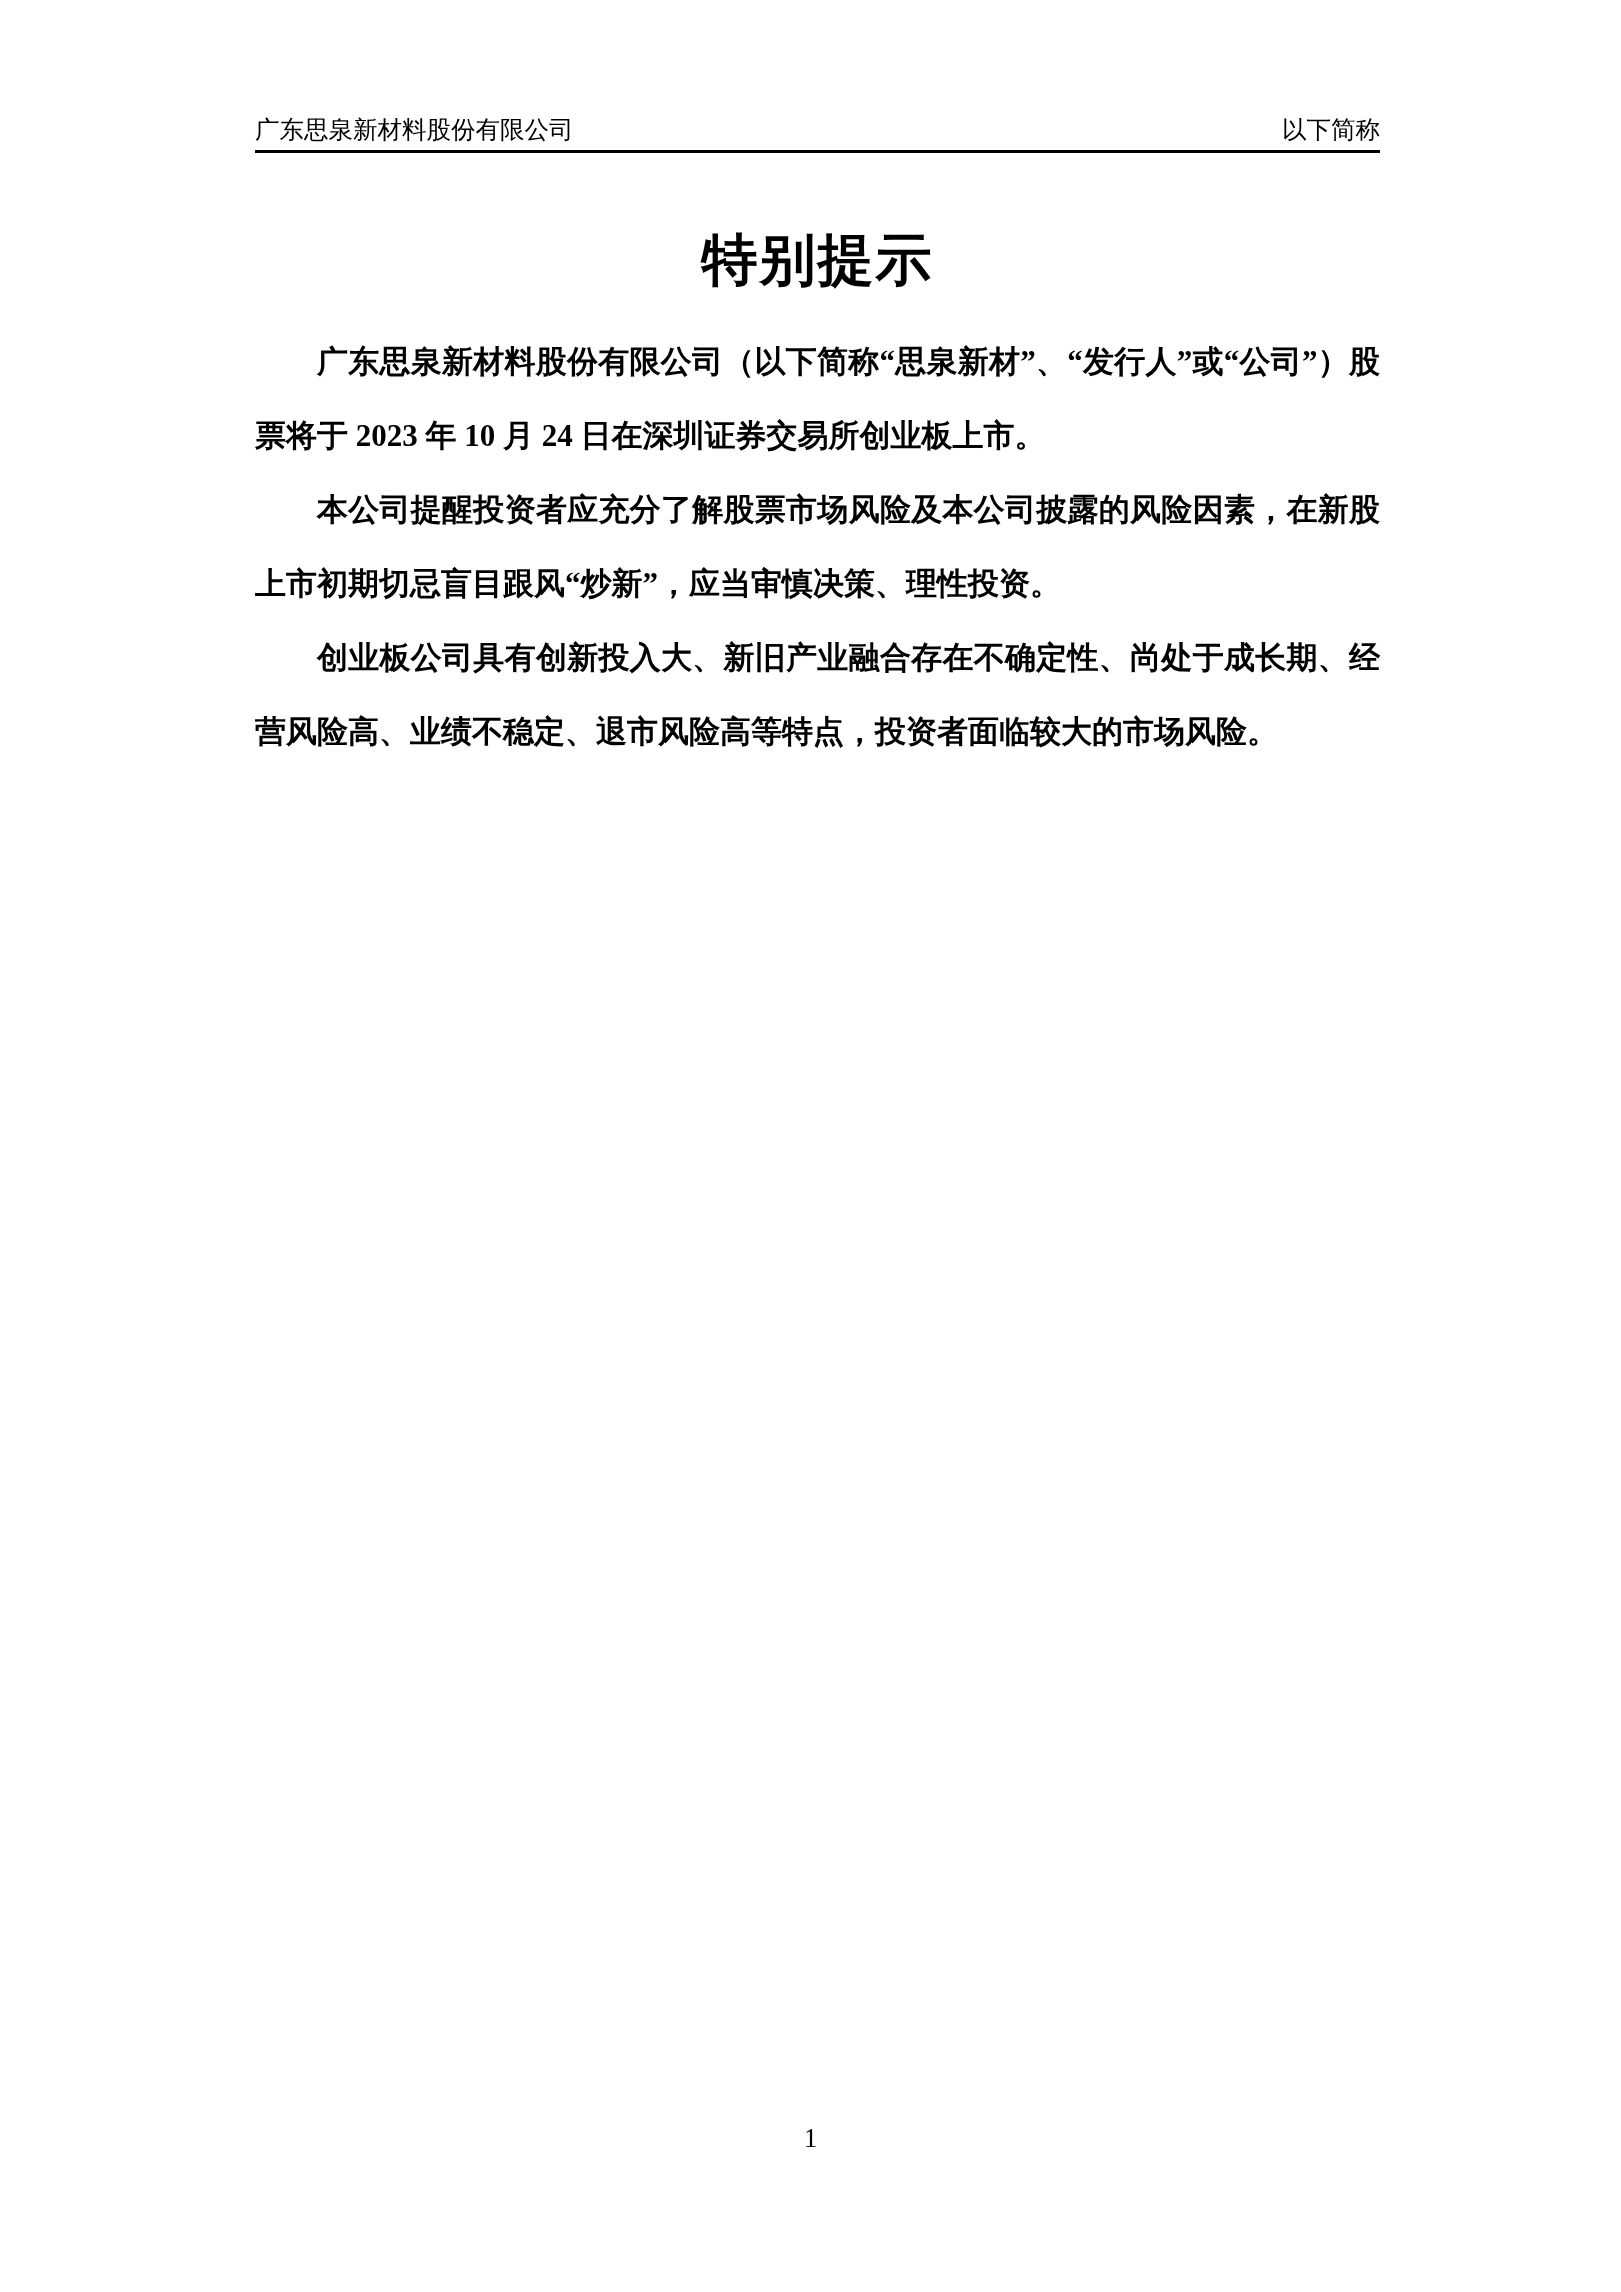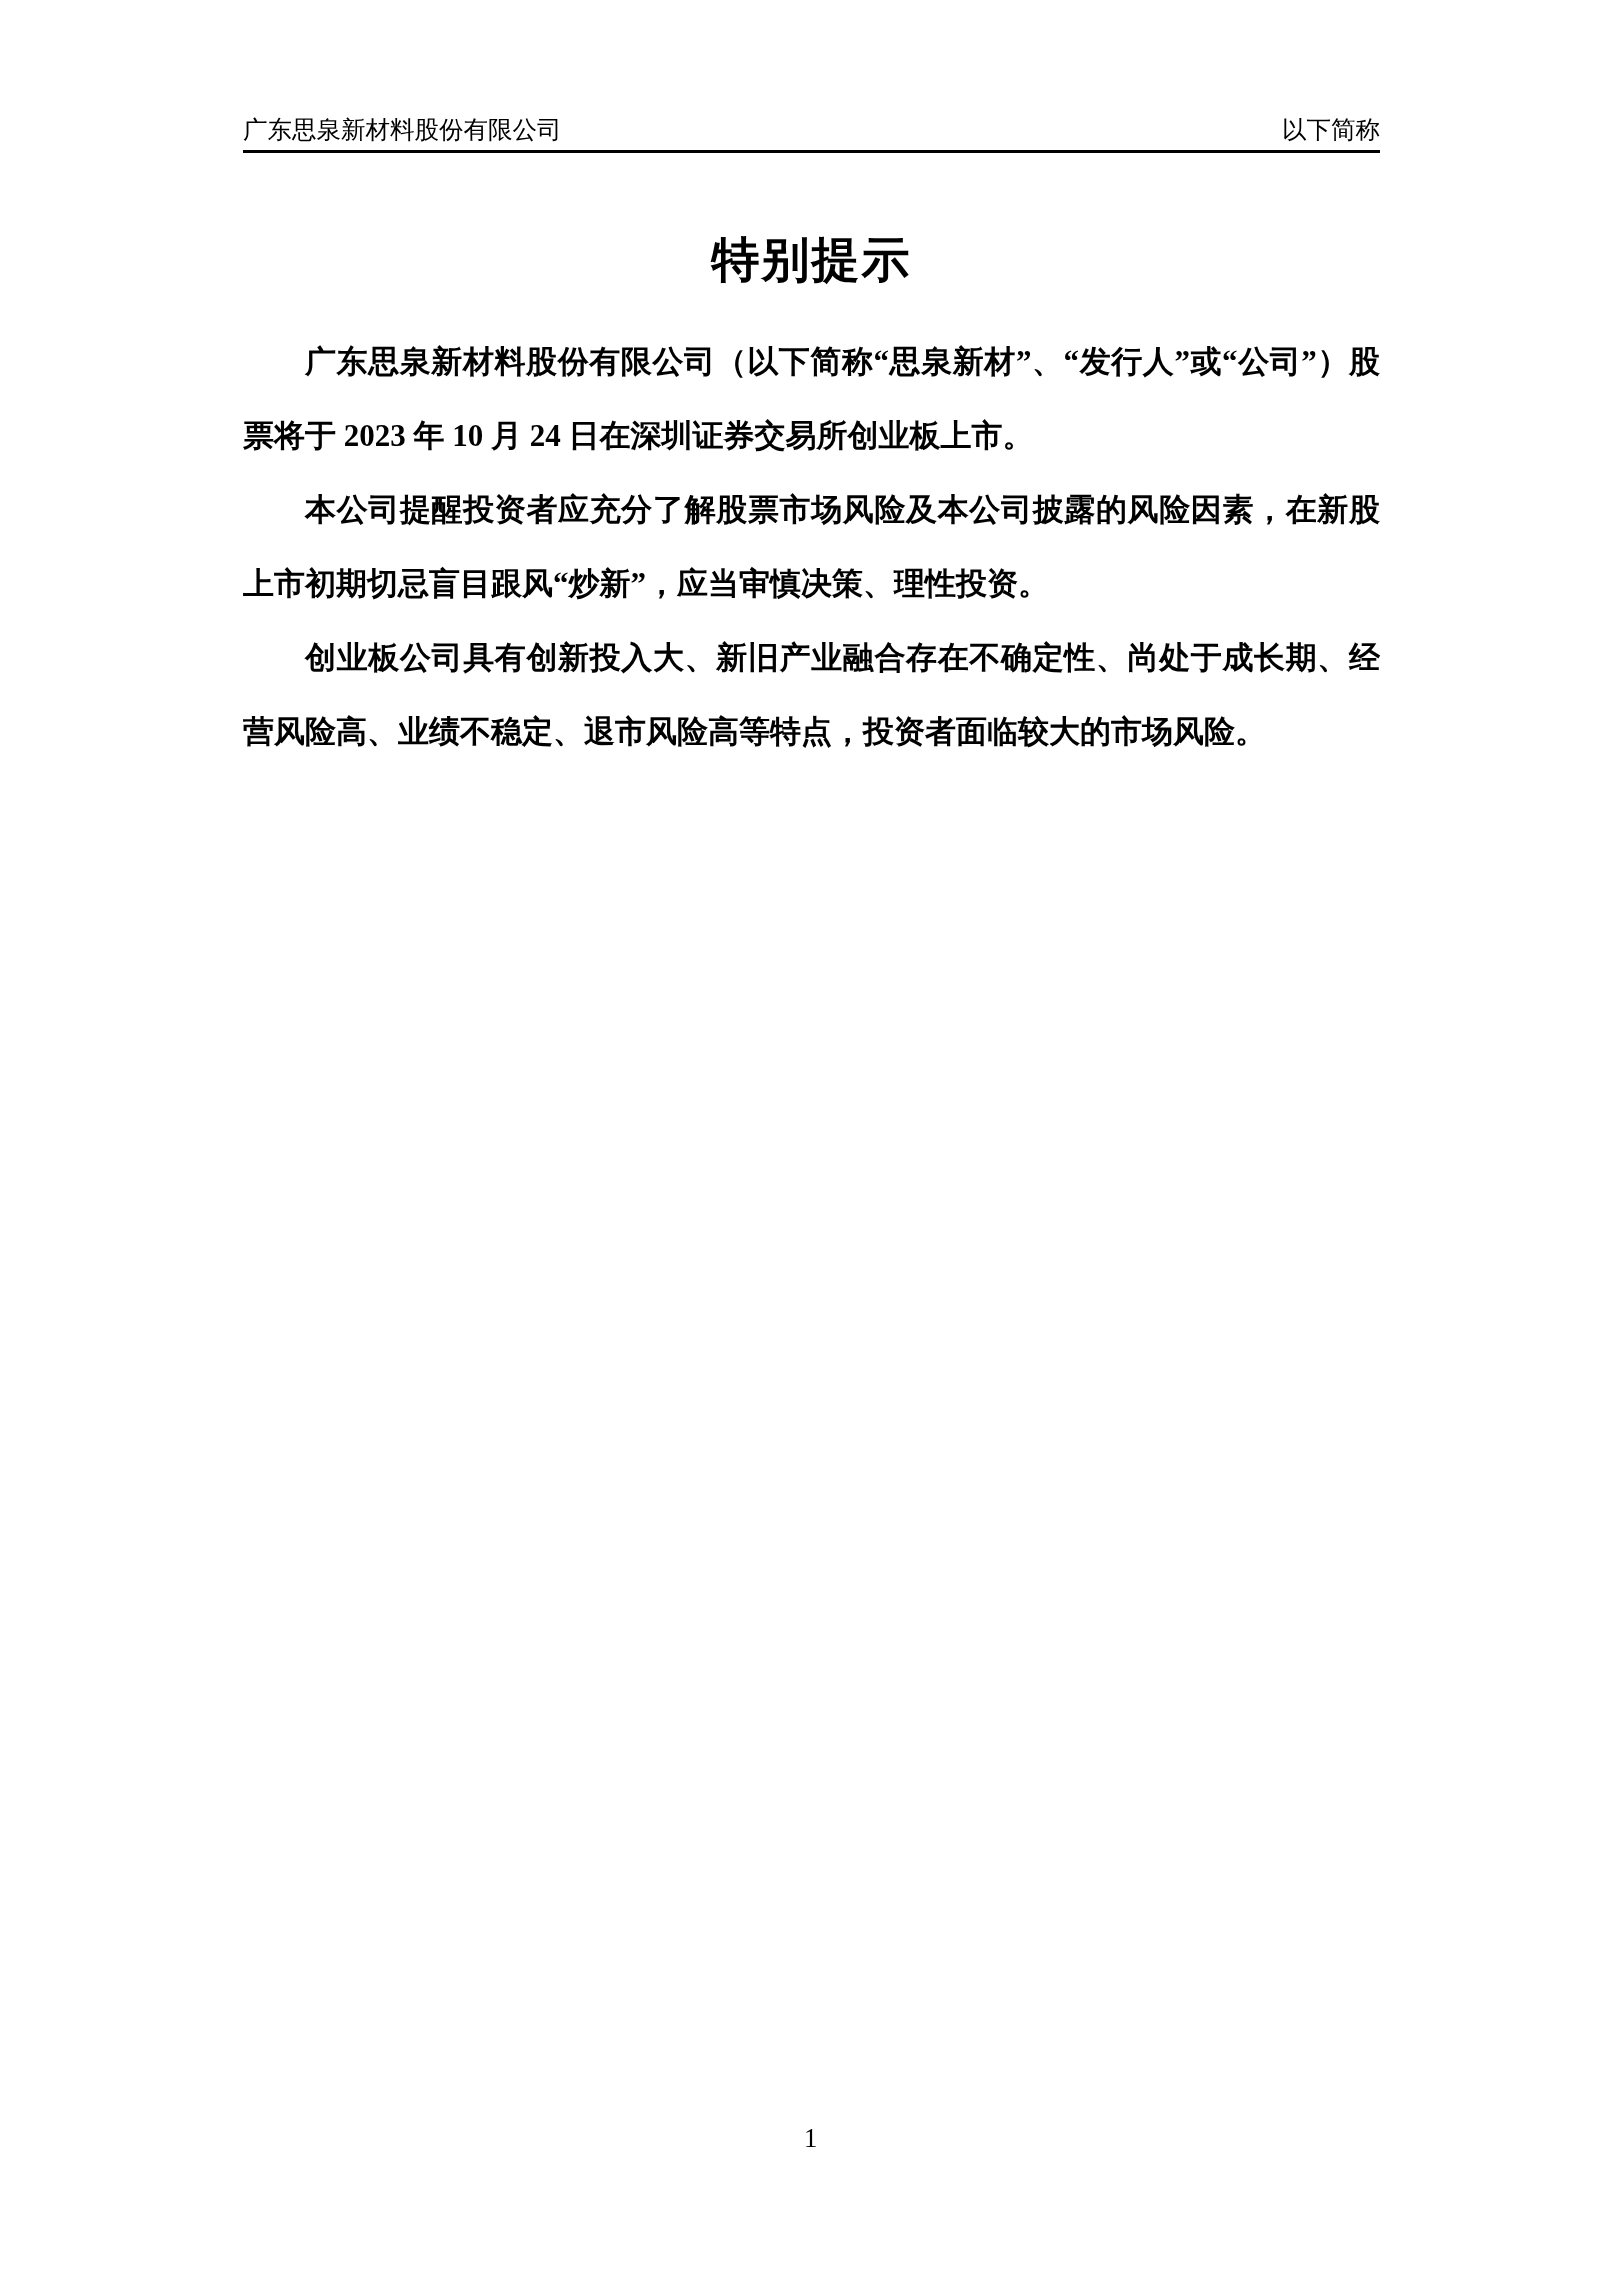--- a/index.html
+++ b/index.html
@@ -14,37 +14,38 @@
     margin: 0 auto;
     background: #ffffff;
     color: #000000;
     font-family: "Liberation Serif", "DejaVu Serif", serif;
     overflow: hidden;
     box-sizing: border-box;
   }
   .content {
     box-sizing: border-box;
     padding: 0 241px 0 243px;
+    margin-left: 12px;
   }
   .doc-header {
     display: flex;
     justify-content: space-between;
     align-items: flex-end;
     padding-top: 116px;
     padding-bottom: 6.9px;
     border-bottom: 3.9px solid #000000;
     font-size: 24.5px;
     line-height: 27.4px;
   }
   .doc-title {
     margin: 80px 0 0 0;
     text-align: center;
     font-family: "Liberation Sans", "DejaVu Sans", sans-serif;
     font-weight: 700;
-    font-size: 48px;
+    font-size: 56px;
     line-height: 53px;
     letter-spacing: 2px;
   }
   .body-text {
     margin-top: 39px;
   }
   .para {
     margin: 0;
     font-size: 31px;
     line-height: 74px;

